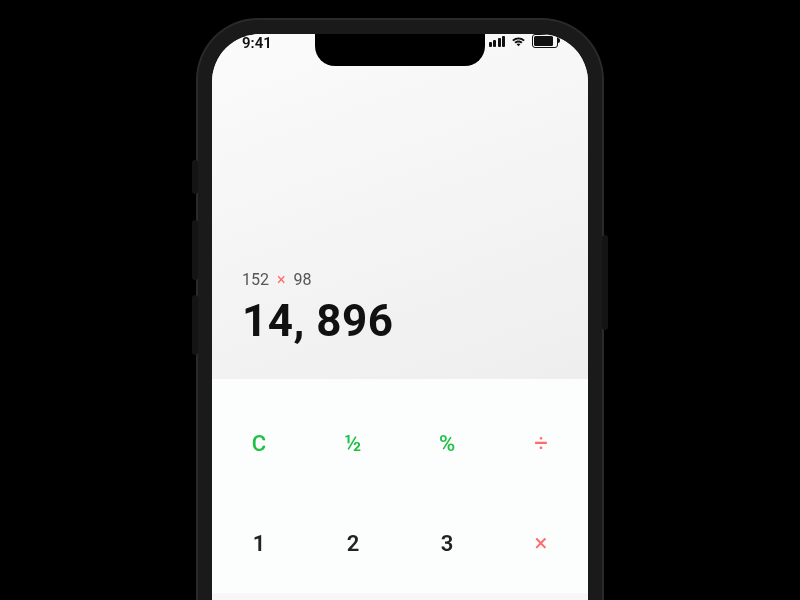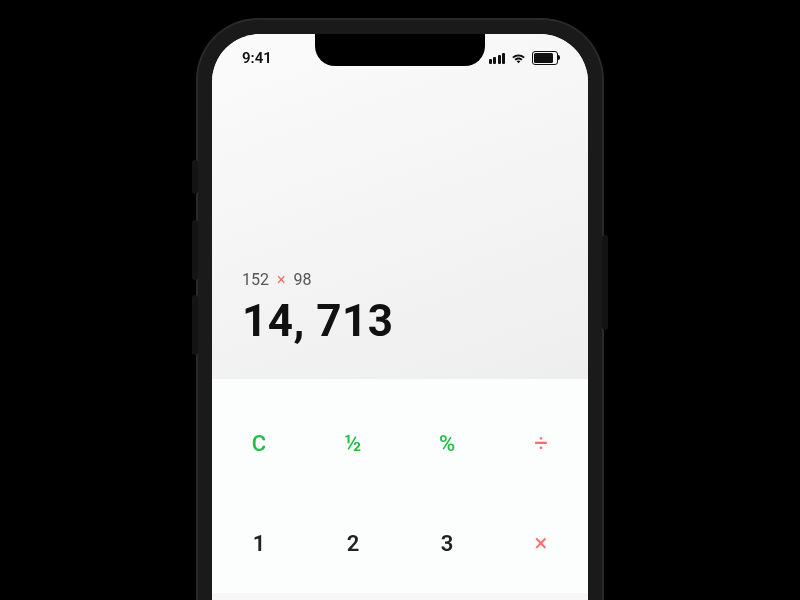--- a/index.html
+++ b/index.html
@@ -59,21 +59,21 @@
   }
 
   
   .status-bar {
     position: absolute;
     top: 0;
     left: 0;
     right: 0;
     height: 48px;
     display: flex;
-    align-items: center;
+    align-items: flex-start;
     justify-content: space-between;
     padding: 0 30px;
     z-index: 2;
     color: #111;
   }
   .status-time {
     font-size: 15px;
     font-weight: 600;
   }
   .status-right {
@@ -206,21 +206,21 @@
           </div>
       </div>
     </div>
 
     <div class="display">
       <div class="expr">
         <span>152</span>
         <span class="op">×</span>
         <span>98</span>
       </div>
-      <div class="result">14, 713</div>
+      <div class="result">14, 896</div>
     </div>
 
     <div class="keypad">
       <div class="row">
         <div class="key fn">C</div>
         <div class="key fn">½</div>
         <div class="key fn">%</div>
         <div class="key op">÷</div>
       </div>
       <div class="row">

